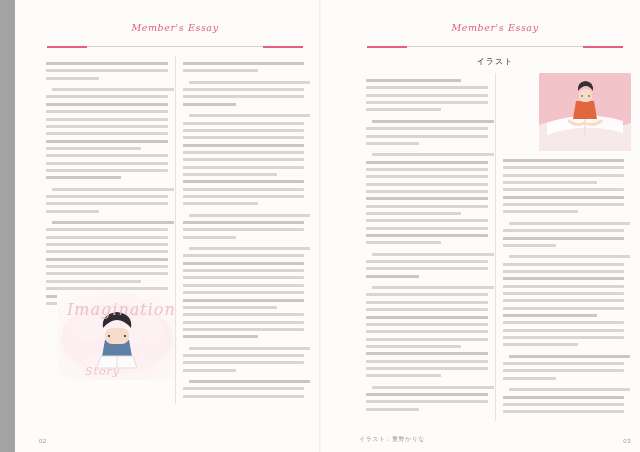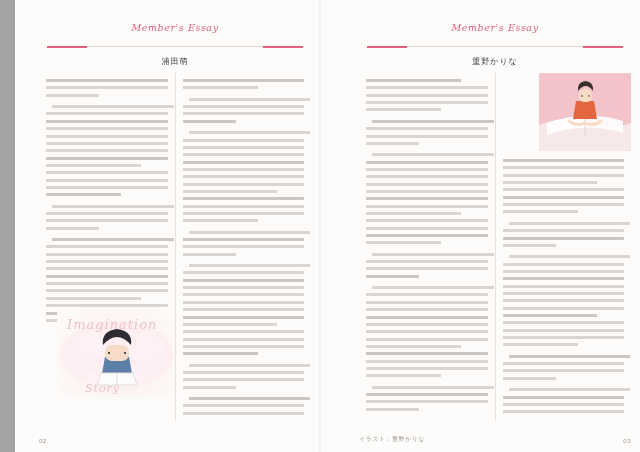--- a/index.html
+++ b/index.html
@@ -143,21 +143,21 @@
     top: 0px;
     width: 92px;
     height: 78px;
     background: linear-gradient(180deg, #f6cdd2 0%, #f3bfc6 60%, #efb3bb 100%);
   }
   .script-word {
     position: absolute;
     color: #eab9c0;
     font-family: "DejaVu Serif", serif;
     font-style: italic;
-    font-size: 13px;
+    font-size: 16px;
     letter-spacing: 1px;
     opacity: 0.85;
   }
   .footer {
     position: absolute;
     left: 24px;
     right: 24px;
     bottom: 8px;
     display: flex;
     justify-content: space-between;
@@ -182,21 +182,20 @@
 <div class="spread">
 
   <div class="page page-left">
 
     <div class="kicker">Member's Essay</div>
     <div class="rule-wrap">
       <div class="rule"></div>
       <div class="rule-accent left"></div>
       <div class="rule-accent right"></div>
     </div>
-    <div class="byline">浦田萌</div>
 
     <div class="columns">
       <div class="col">
         <div class="faux-lines">
             <div class="ln dark" style="width: 100%; left: 0%; top: 6px;"></div>
             <div class="ln" style="width: 100%; left: 0%; top: 13.3px;"></div>
             <div class="ln" style="width: 44%; left: 0%; top: 20.7px;"></div>
             <div class="ln" style="width: 100%; left: 5%; top: 32px;"></div>
             <div class="ln" style="width: 100%; left: 0%; top: 39.4px;"></div>
             <div class="ln dark" style="width: 100%; left: 0%; top: 46.8px;"></div>
@@ -304,21 +303,21 @@
   <div class="gutter"></div>
 
   <div class="page page-right">
 
     <div class="kicker">Member's Essay</div>
     <div class="rule-wrap">
       <div class="rule"></div>
       <div class="rule-accent left"></div>
       <div class="rule-accent right"></div>
     </div>
-    <div class="byline">重野かりな</div>
+    <div class="byline">イラスト</div>
 
     <div class="columns">
       <div class="col">
         <div class="faux-lines">
             <div class="ln dark" style="width: 78%; left: 0%; top: 6px;"></div>
             <div class="ln" style="width: 100%; left: 0%; top: 13.3px;"></div>
             <div class="ln" style="width: 100%; left: 0%; top: 20.7px;"></div>
             <div class="ln" style="width: 100%; left: 0%; top: 28px;"></div>
             <div class="ln" style="width: 62%; left: 0%; top: 35.4px;"></div>
             <div class="ln dark" style="width: 100%; left: 5%; top: 46.8px;"></div>

